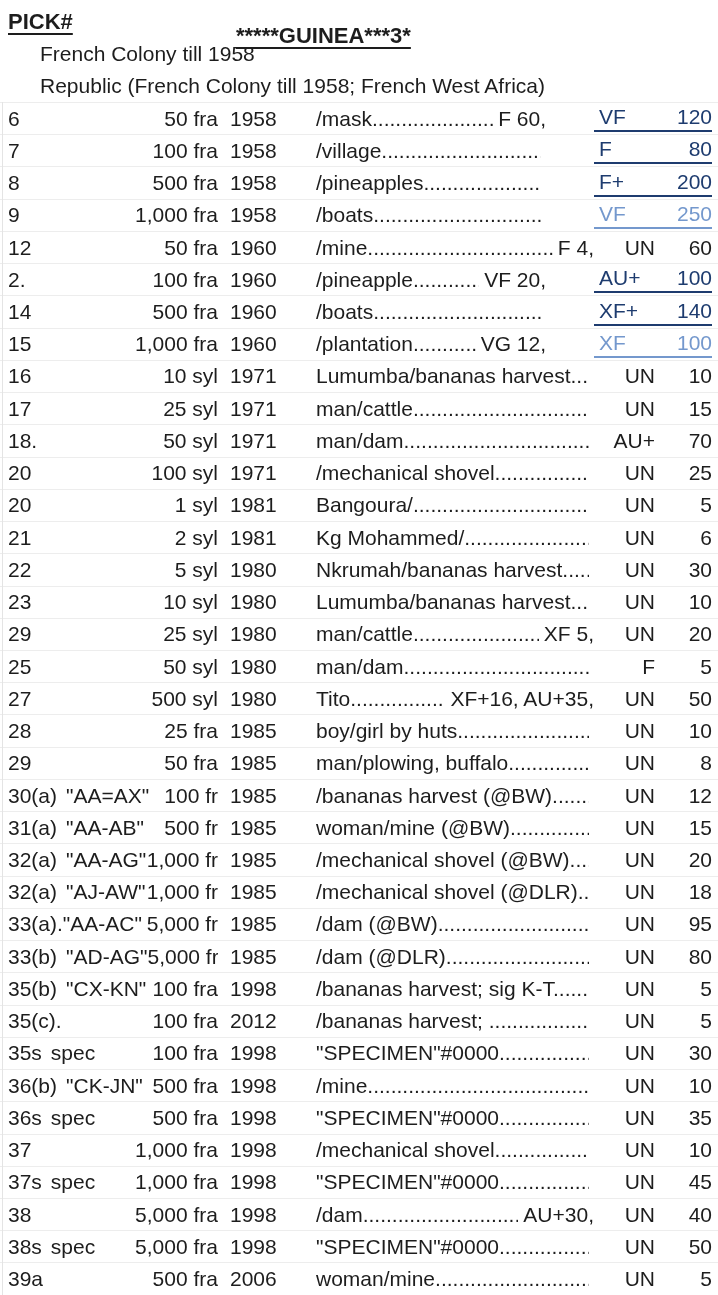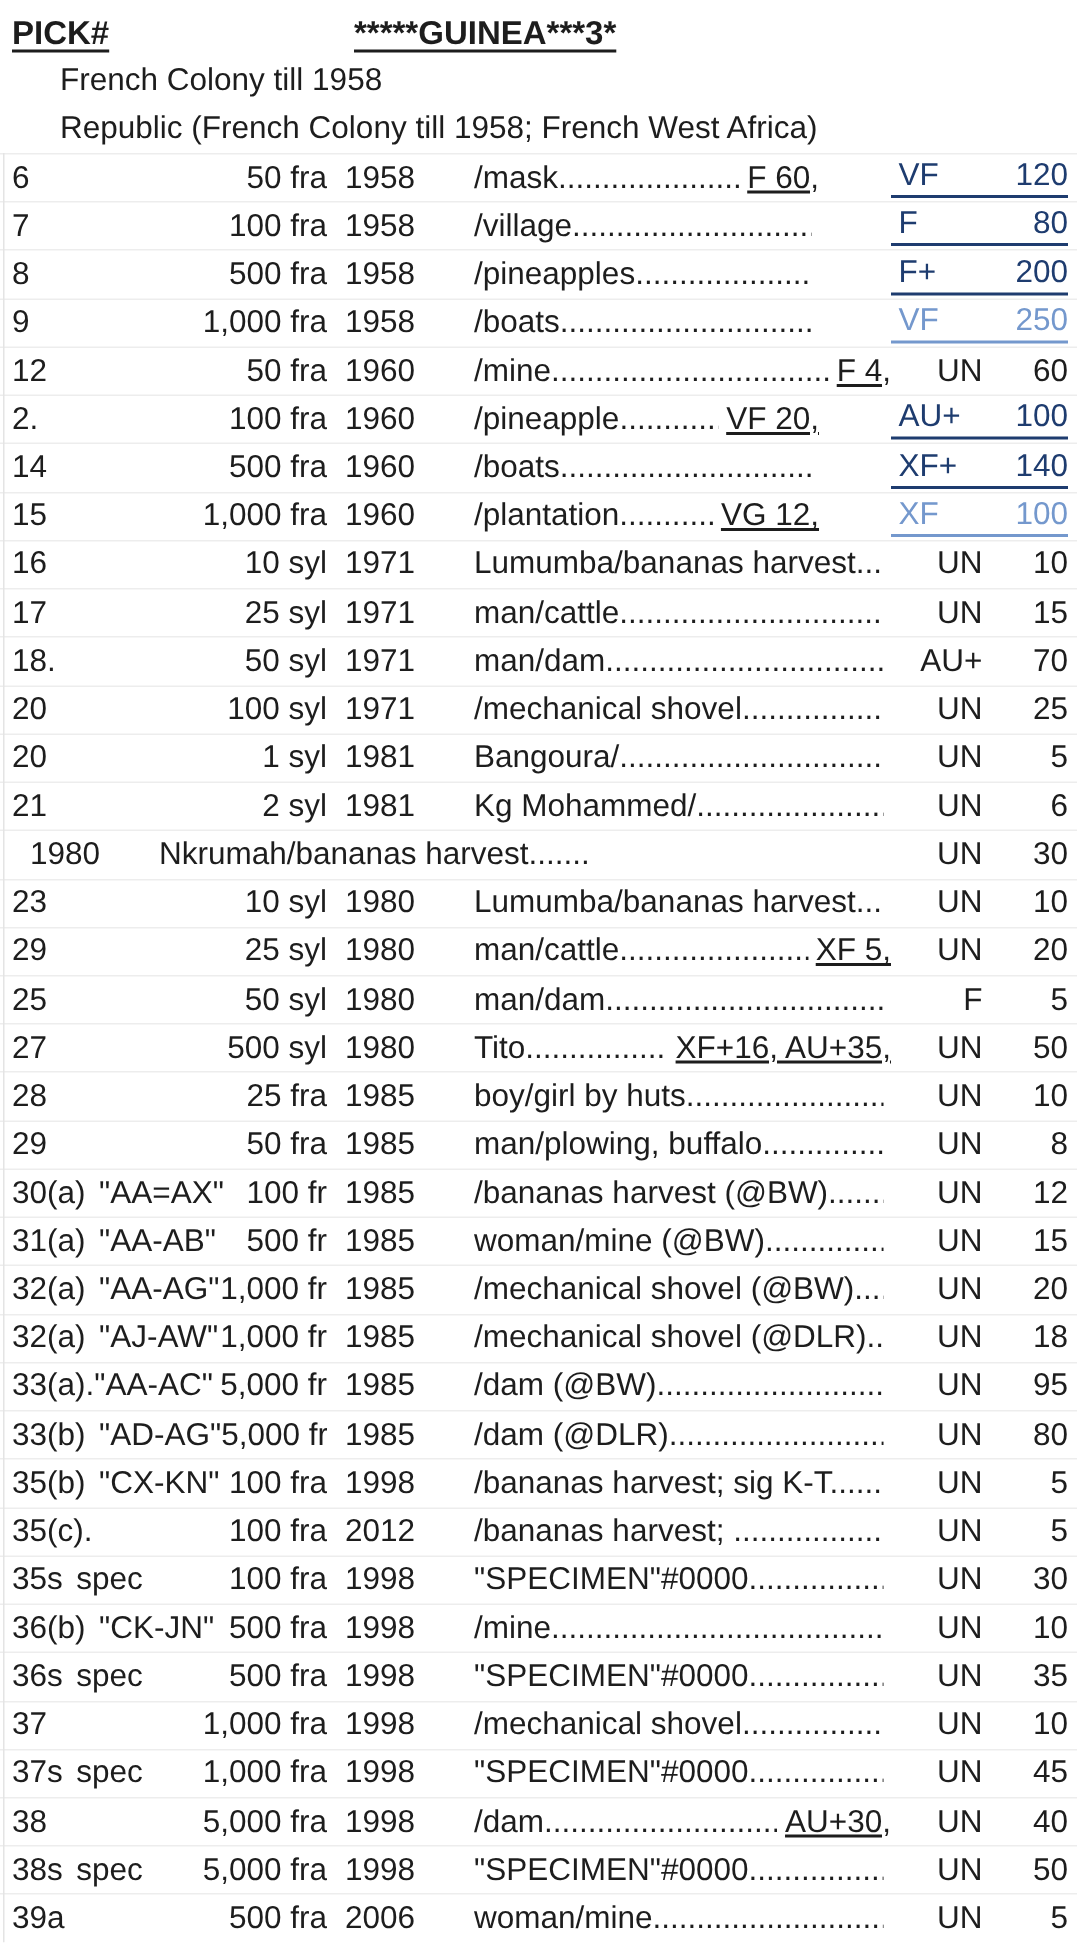--- a/index.html
+++ b/index.html
@@ -9,21 +9,21 @@
     overflow: hidden;
     font-family: "Liberation Sans", "DejaVu Sans", sans-serif;
     color: var(--text, #1d1d1d);
   }
   .hdr { position: relative; height: 38px; padding: 9px 0 0 8px; }
   .pick-hdr {
     font-size: 22px; font-weight: 700;
     text-decoration: underline; text-decoration-thickness: 2px; text-underline-offset: 4px;
   }
   .page-title {
-    position: absolute; left: 236px; top: 9px;
+    position: absolute; left: 236px; top: 23px;
     font-size: 22px; font-weight: 700;
     text-decoration: underline; text-decoration-thickness: 2px; text-underline-offset: 4px;
   }
   .subhdr { height: 32px; padding-left: 40px; font-size: 21px; display: flex; align-items: center; }
   .grid { position: relative; }
   .grid::before {
     content: ""; position: absolute; left: 2px; top: 0; bottom: 0;
     width: 1px; background: #e4e4e4;
   }
   .row {
@@ -35,21 +35,21 @@
     white-space: nowrap;
   }
   .c-pickdenom { width: 210px; flex: none; display: flex; align-items: baseline; overflow: hidden; }
   .pick { flex: none; }
   .variant { flex: none; margin-left: 9px; }
   .spacer { flex: 1; }
   .denom { flex: none; }
   .c-year { width: 58px; flex: none; padding-left: 12px; }
   .c-desc { flex: 1; min-width: 0; margin-left: 40px; display: flex; align-items: baseline; }
   .desc-text { flex: 1; min-width: 0; overflow: hidden; }
-  .desc-mid { flex: none; margin-left: 5px; text-decoration: underline; }
+  .desc-mid { flex: none; margin-left: 5px; }
   .c-gp { width: 118px; flex: none; display: flex; align-items: baseline; }
   .grade { flex: 1; text-align: right; }
   .price { width: 57px; flex: none; text-align: right; }
   .lnk { border-bottom: 2px solid currentColor; padding-bottom: 1px; cursor: pointer; margin-left: 48px; }
   .lnk-dark { color: var(--link-dark, #1e3c6f); }
   .lnk-light { color: var(--link-light, #7498cd); }
   .lnk .grade { text-align: left; padding-left: 5px; }
 </style>
 </head>
 <body>
@@ -308,20 +308,26 @@
       <span class="desc-text">Kg Mohammed/..........................</span>
       <span class="desc-mid"></span>
     </div>
     <div class="c-gp">
       <span class="grade">UN</span>
       <span class="price">6</span>
     </div>
   </div>
 
   <div class="row">
+    <div class="c-pickdenom">
+      <span class="pick">22</span>
+      <span class="variant" style="margin-left: 0px;"></span>
+      <span class="spacer"></span>
+      <span class="denom">5 syl</span>
+    </div>
     <div class="c-year">1980</div>
     <div class="c-desc">
       <span class="desc-text">Nkrumah/bananas harvest.......</span>
       <span class="desc-mid"></span>
     </div>
     <div class="c-gp">
       <span class="grade">UN</span>
       <span class="price">30</span>
     </div>
   </div>

